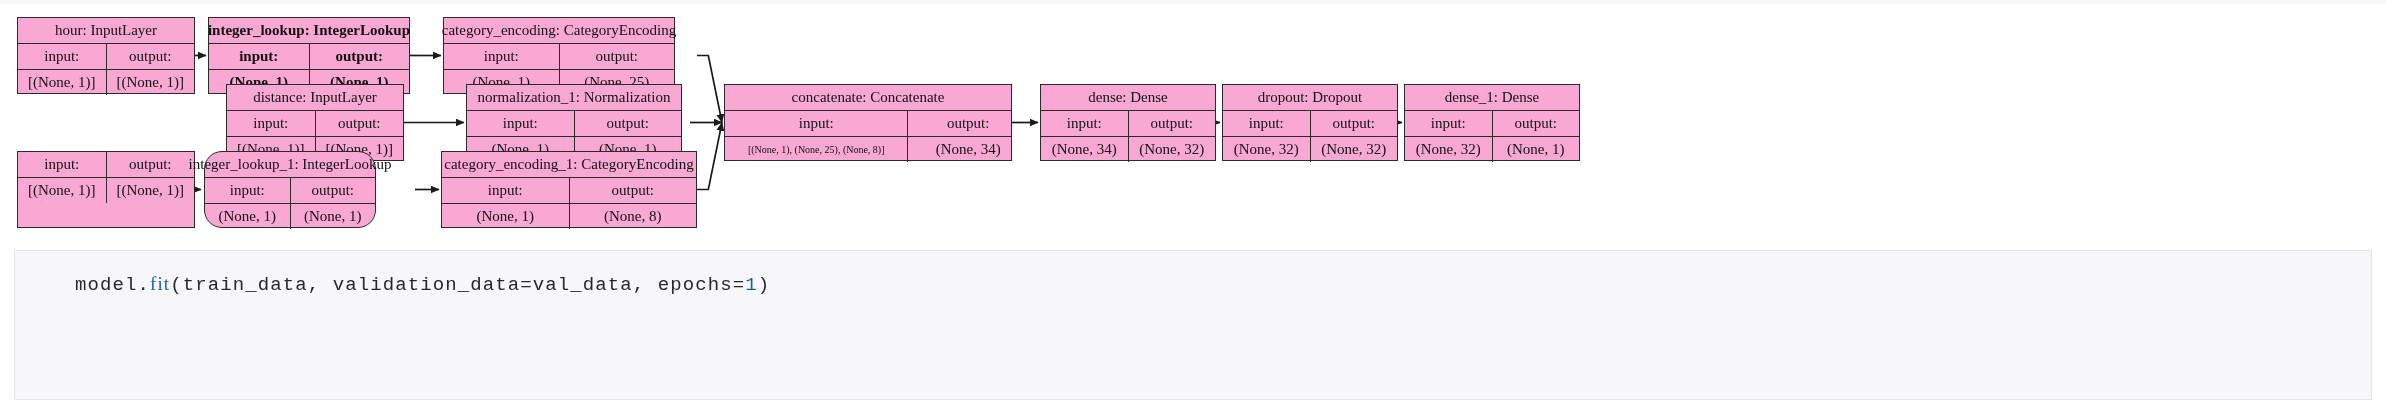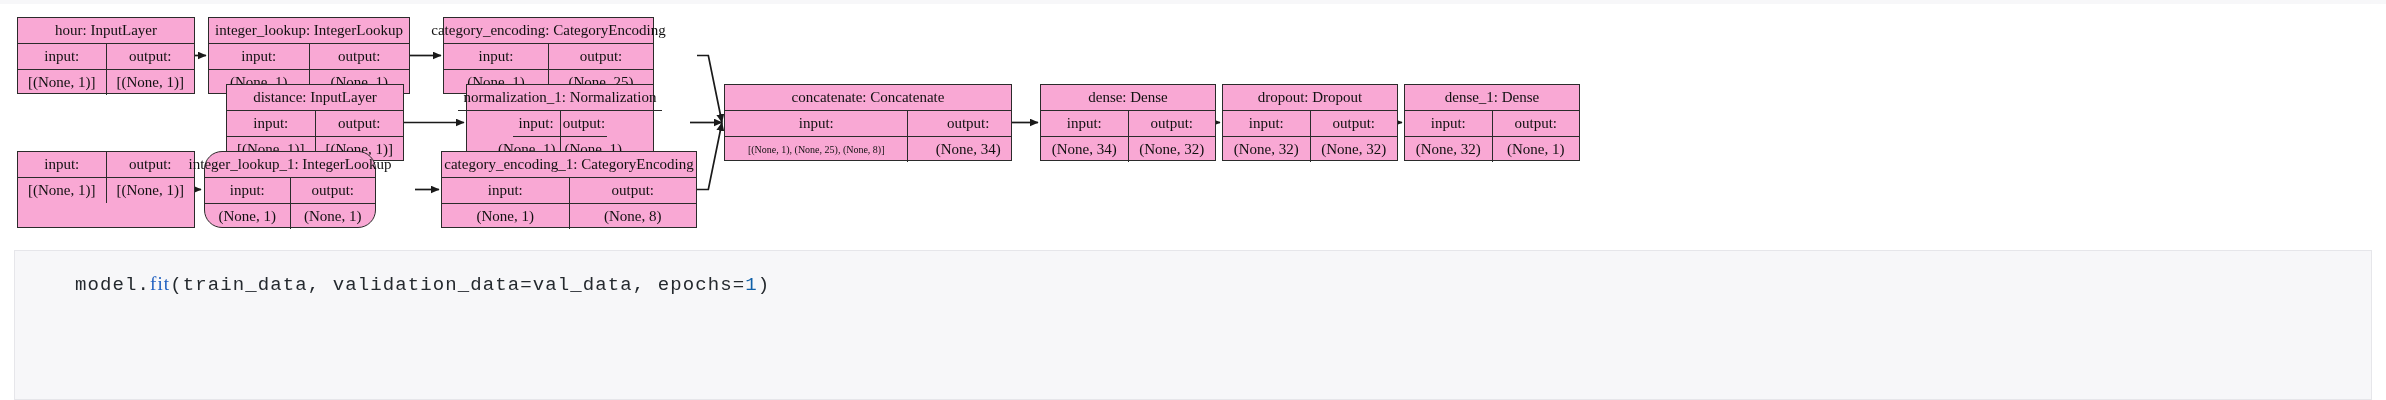--- a/index.html
+++ b/index.html
@@ -112,33 +112,33 @@
     <div class="row">
       <div class="cell c0">input:</div>
       <div class="cell c1 lastcell">output:</div>
     </div>
     <div class="row last">
       <div class="cell c0">[(None, 1)]</div>
       <div class="cell c1 lastcell">[(None, 1)]</div>
     </div>
   </div>
 
-  <div class="node" style="left:208px;top:17px;width:202px;height:77px;">
+  <div class="node" style="left:208px;top:17px;width:202px;height:77px;font-weight:bold;">
     <div class="title">integer_lookup: IntegerLookup</div>
     <div class="row">
       <div class="cell c0">input:</div>
       <div class="cell c1 lastcell">output:</div>
     </div>
     <div class="row last">
       <div class="cell c0">(None, 1)</div>
       <div class="cell c1 lastcell">(None, 1)</div>
     </div>
   </div>
 
-  <div class="node" style="left:443px;top:17px;width:211px;height:77px;">
+  <div class="node" style="left:443px;top:17px;width:232px;height:77px;">
     <div class="title">category_encoding: CategoryEncoding</div>
     <div class="row">
       <div class="cell c0">input:</div>
       <div class="cell c1 lastcell">output:</div>
     </div>
     <div class="row last">
       <div class="cell c0">(None, 1)</div>
       <div class="cell c1 lastcell">(None, 25)</div>
     </div>
   </div>
@@ -148,21 +148,21 @@
     <div class="row">
       <div class="cell c0">input:</div>
       <div class="cell c1 lastcell">output:</div>
     </div>
     <div class="row last">
       <div class="cell c0">[(None, 1)]</div>
       <div class="cell c1 lastcell">[(None, 1)]</div>
     </div>
   </div>
 
-  <div class="node" style="left:466px;top:84px;width:188px;height:77px;align-items:center;">
+  <div class="node" style="left:466px;top:84px;width:216px;height:77px;">
     <div class="title">normalization_1: Normalization</div>
     <div class="row">
       <div class="cell c0">input:</div>
       <div class="cell c1 lastcell">output:</div>
     </div>
     <div class="row last">
       <div class="cell c0">(None, 1)</div>
       <div class="cell c1 lastcell">(None, 1)</div>
     </div>
   </div>

